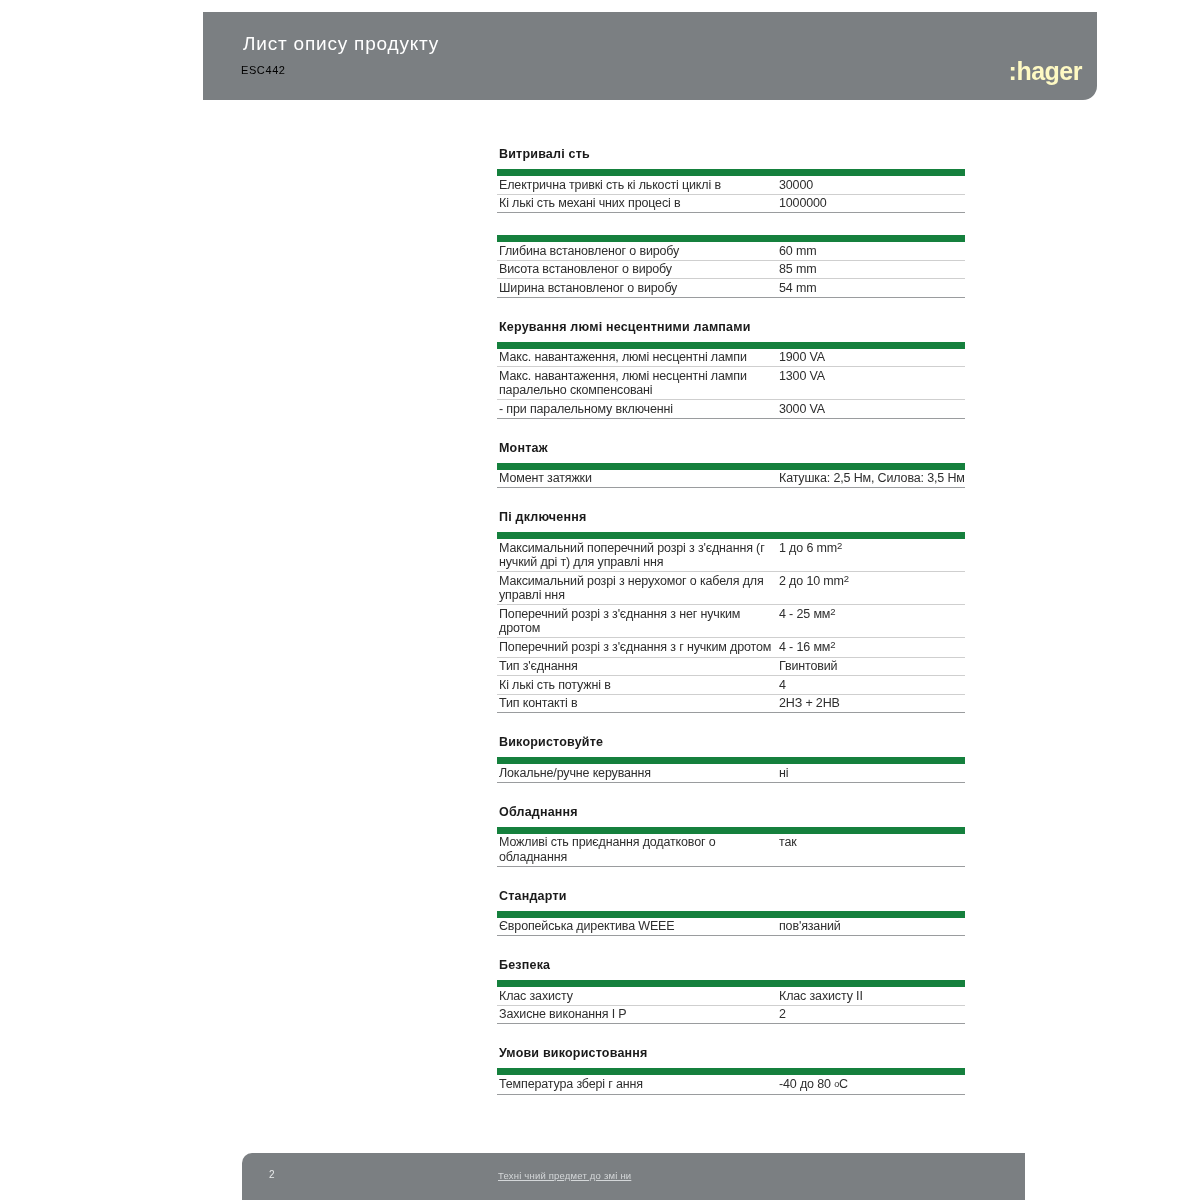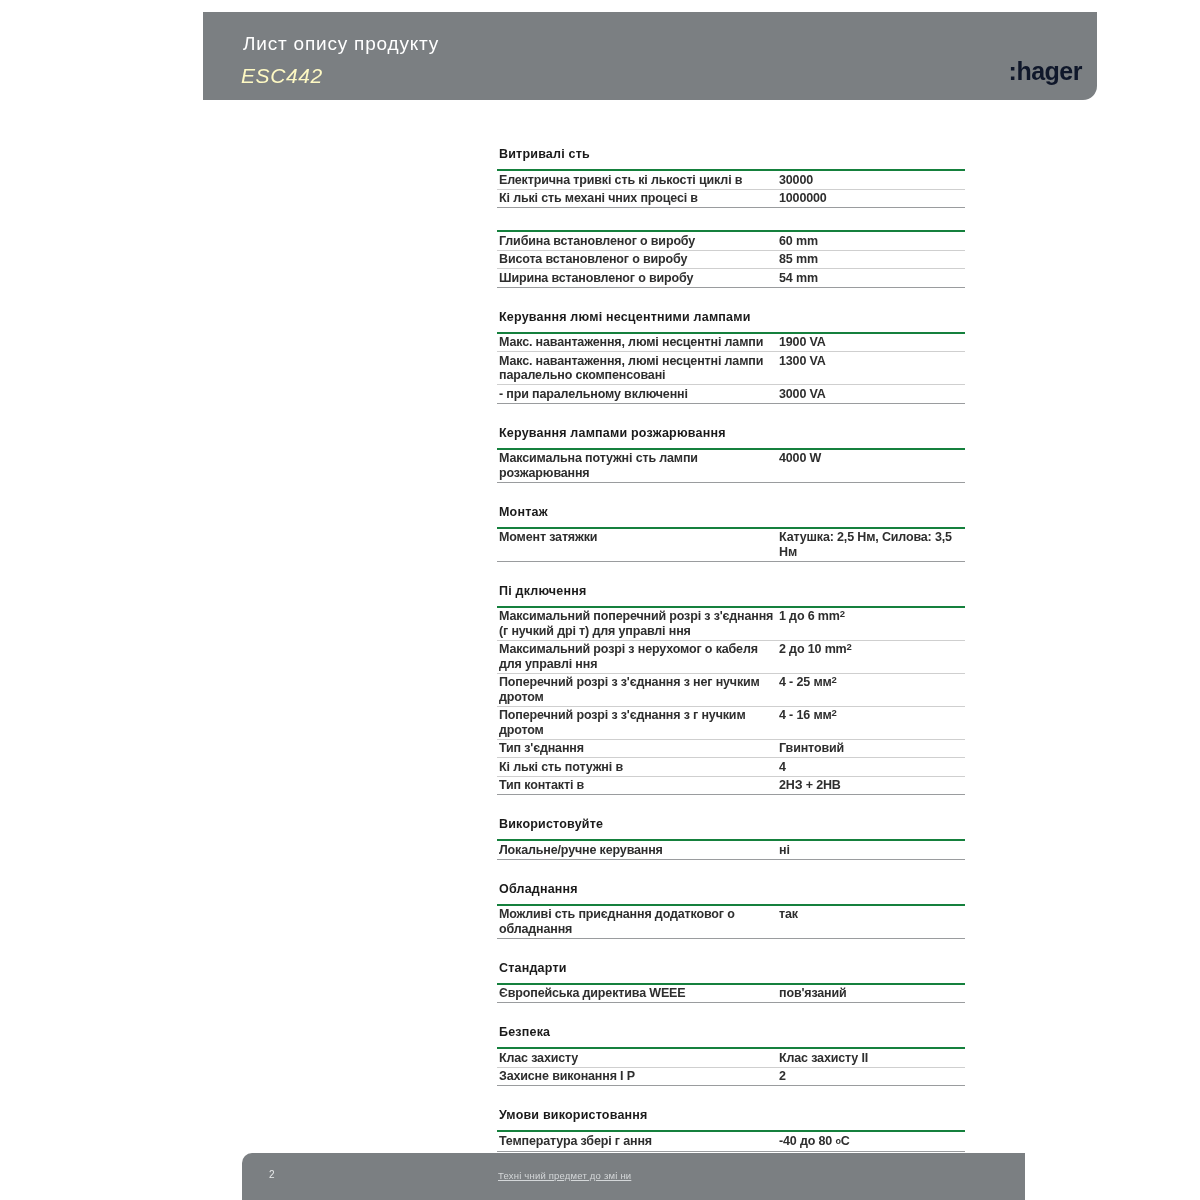--- a/index.html
+++ b/index.html
@@ -19,40 +19,40 @@
     background:#7b7f82;
     border-radius:0 0 14px 0;
     margin-left:28px;
   }
   .header-title {
     position:absolute; left:40px; top:21px;
     font-size:19px; color:#ffffff; letter-spacing:0.8px;
   }
   .header-code {
     position:absolute; left:38px; top:52px;
-    font-size:21px; color:#fef9c3; letter-spacing:0.6px;font-style:italic;
+    font-size:11px; color:#000000; letter-spacing:0.6px;
   }
   .logo {
     position:absolute; right:15px; bottom:14px;
-    font-size:25px; font-weight:bold; color:#0f172a;
+    font-size:25px; font-weight:bold; color:#fef9c3;
     letter-spacing:-0.5px;
   }
 
   
   .content {
     position:absolute; left:497px; top:147px; width:468px;
     color:#2e2e2e;
   }
   .section { margin:0 0 22px 0; }
   .section-title {
     margin:0 0 8px 2px;
     font-size:12.5px; font-weight:700; color:#1a1a1a;
     letter-spacing:0.2px;
   }
-  .rows { border-top:2px solid #15803d;font-weight:bold; }
+  .rows { border-top:7px solid #15803d; }
   .row {
     display:flex; align-items:flex-start;
     border-bottom:1px solid #cfcfcf;
     padding:1.5px 0 1.5px 2px;
     font-size:12.5px; line-height:14.5px;
     letter-spacing:-0.15px;
   }
   .row:last-child { border-bottom-color:#9a9c9e; }
   .label { width:278px; flex:none; padding-right:2px; }
   .value { flex:1; }
@@ -127,29 +127,20 @@
             <div class="label">Макс. навантаження, люмі несцентні  лампи паралельно скомпенсовані</div>
             <div class="value">1300 VA</div>
           </div>
           <div class="row">
             <div class="label">- при паралельному включенні</div>
             <div class="value">3000 VA</div>
           </div>
         </div>
       </div>
       <div class="section">
-        <h3 class="section-title">Керування лампами розжарювання</h3>
-        <div class="rows">
-          <div class="row">
-            <div class="label">Максимальна  потужні сть лампи розжарювання</div>
-            <div class="value">4000 W</div>
-          </div>
-        </div>
-      </div>
-      <div class="section">
         <h3 class="section-title">Монтаж</h3>
         <div class="rows">
           <div class="row">
             <div class="label">Момент затяжки</div>
             <div class="value">Катушка: 2,5 Нм, Силова: 3,5 Нм</div>
           </div>
         </div>
       </div>
       <div class="section">
         <h3 class="section-title">Пі дключення</h3>

